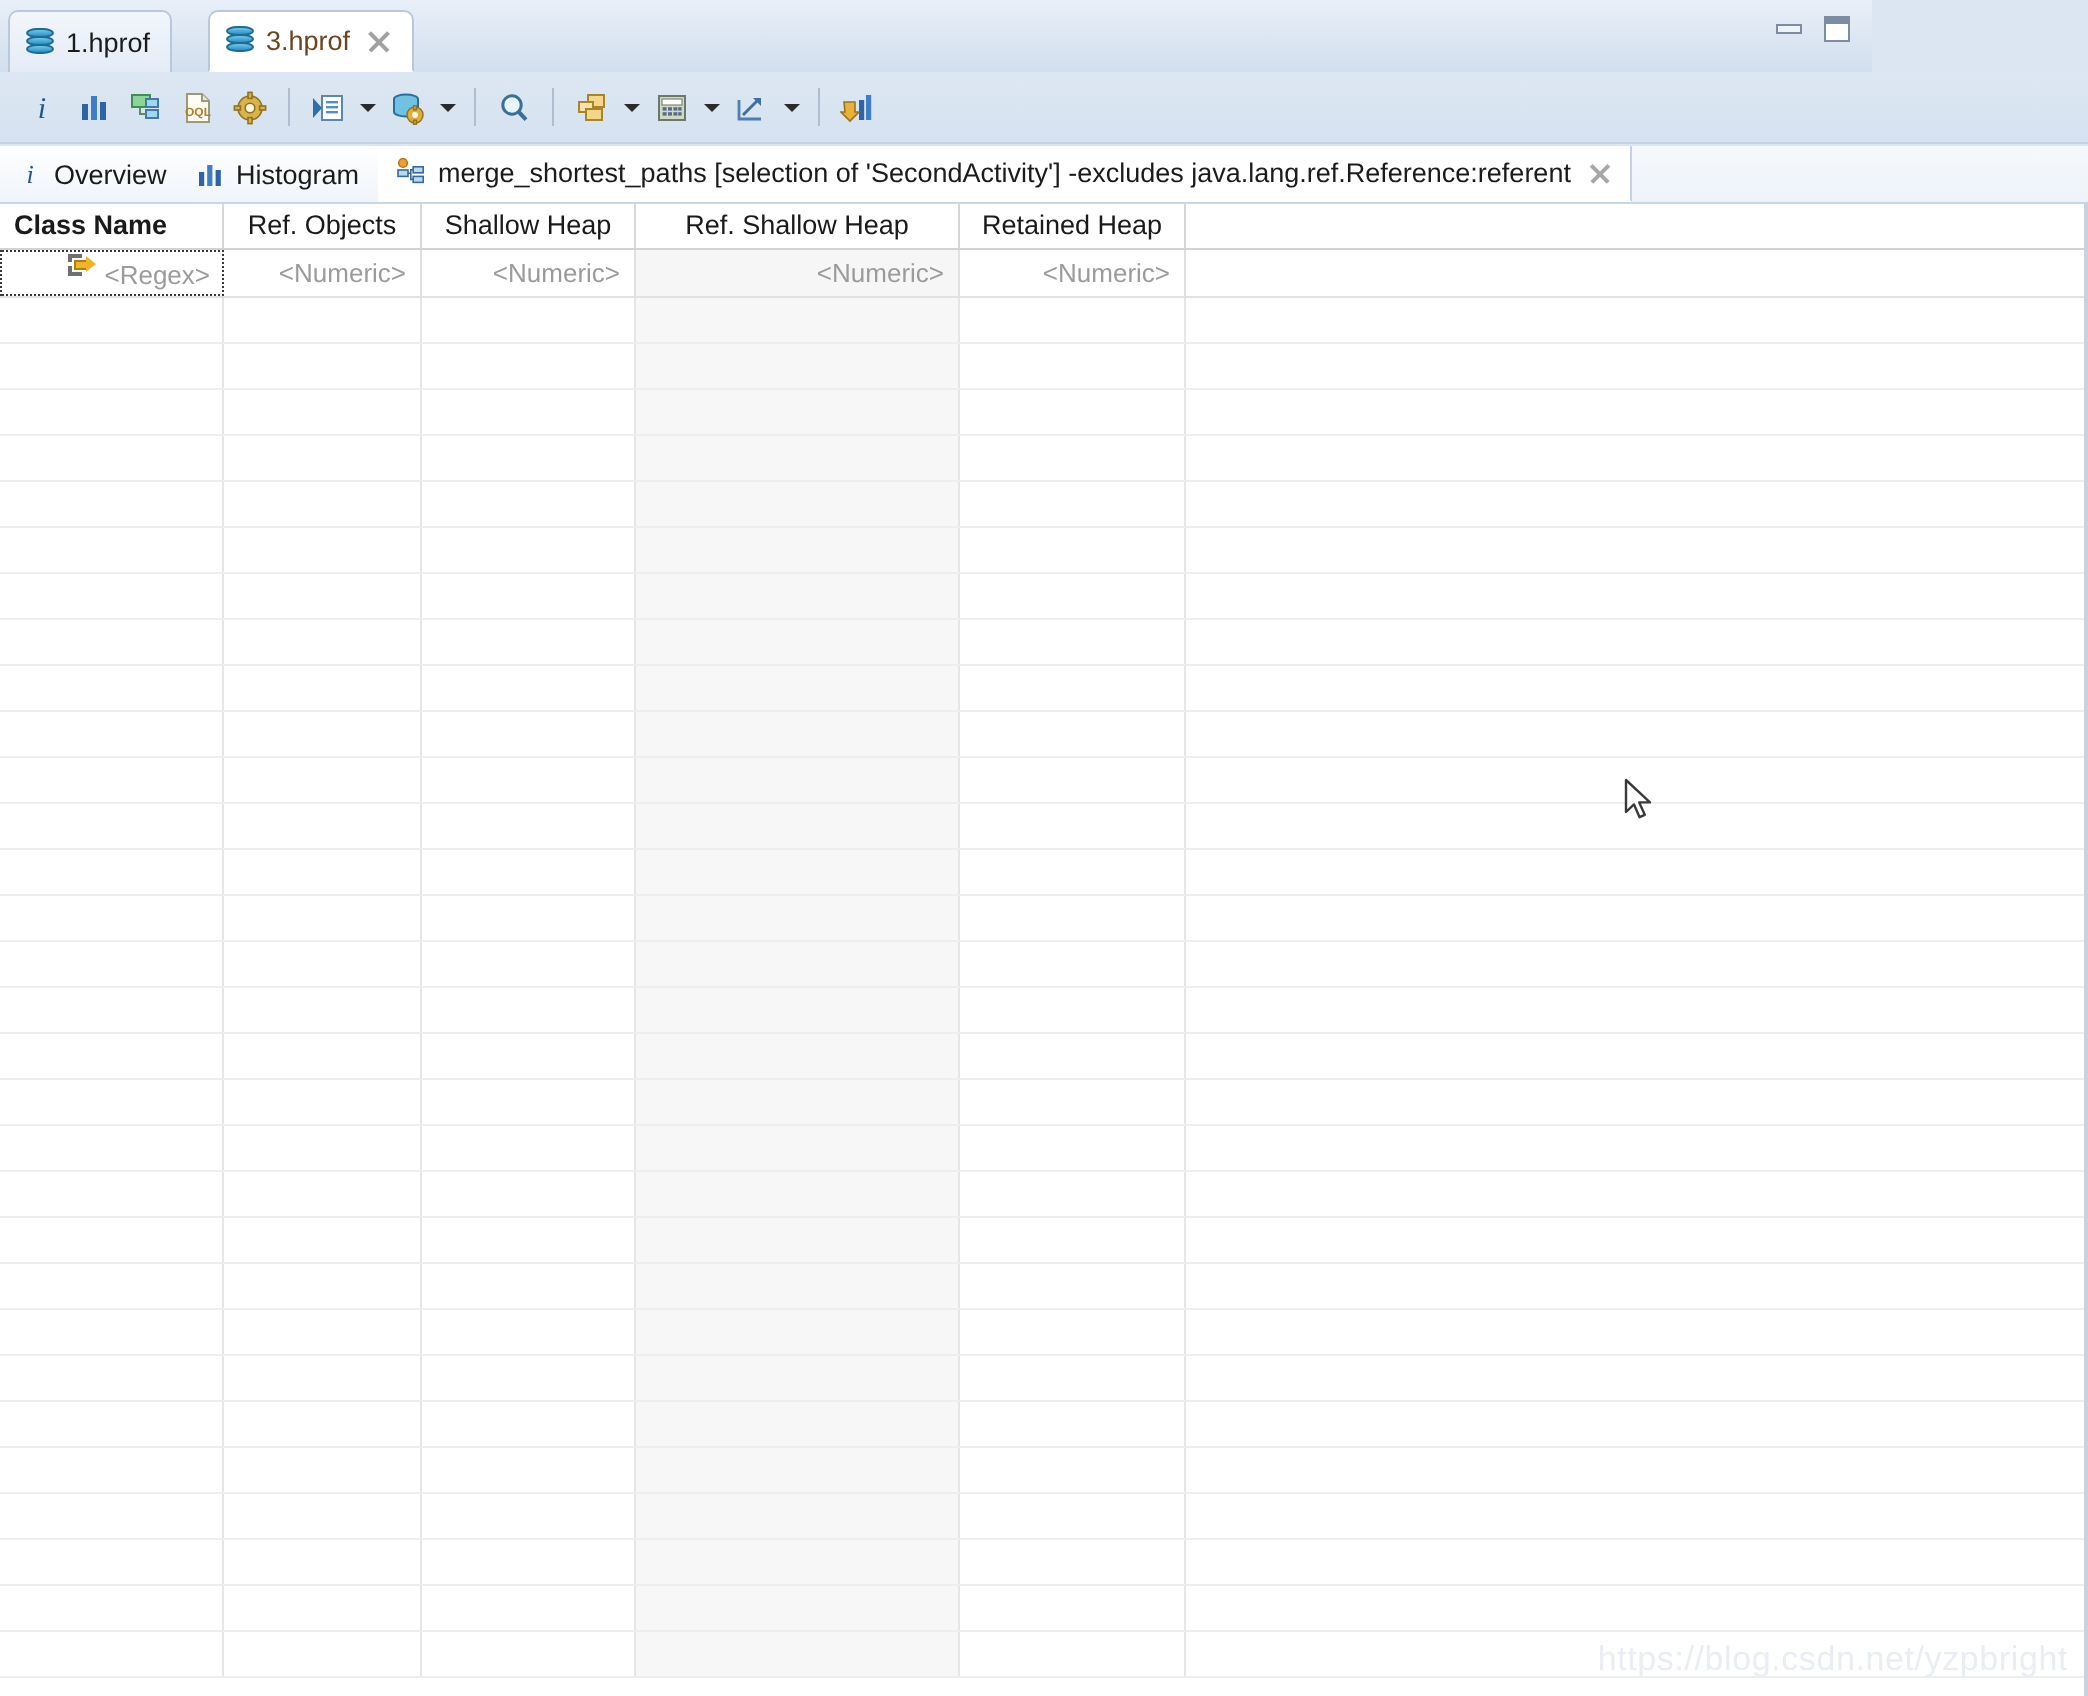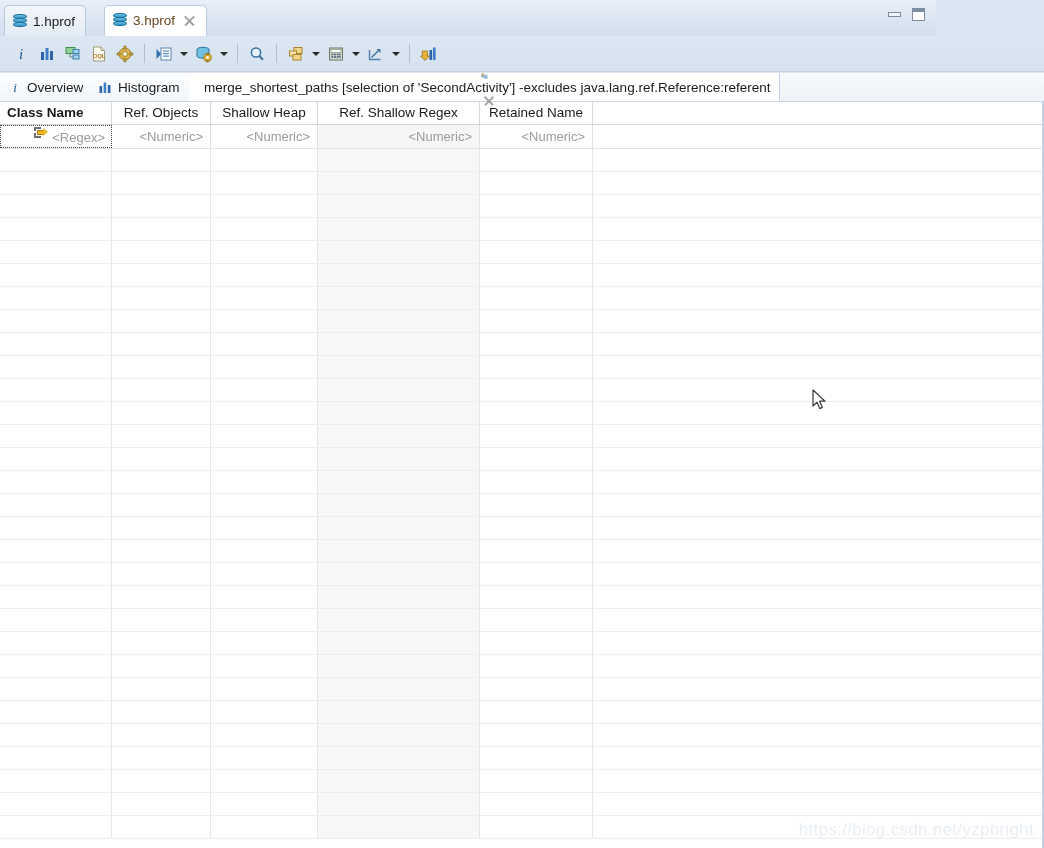--- a/index.html
+++ b/index.html
@@ -541,21 +541,21 @@
 
     <div class="vtab inactive" style="left:90px;">
       <svg width="13" height="13" viewBox="0 0 13 13">
         <rect x="0.5" y="5" width="2.6" height="7" fill="#2f63a8"></rect>
         <rect x="4.6" y="1.5" width="2.6" height="10.5" fill="#3f7dc6"></rect>
         <rect x="8.8" y="4" width="2.6" height="8" fill="#2f63a8"></rect>
       </svg>
       <span class="vtab-label">Histogram</span>
     </div>
 
-    <div class="vtab active" style="left:189px;flex-direction:column;">
+    <div class="vtab active" style="left:189px;">
       <svg width="15" height="15" viewBox="0 0 15 15">
         <circle cx="3.5" cy="2.5" r="2.2" fill="#f0a030" stroke="#b06f10" stroke-width=".7"></circle>
         <rect x="1" y="6" width="5" height="3.2" fill="#bcd9f0" stroke="#36699c" stroke-width=".8"></rect>
         <rect x="8.6" y="4.4" width="5" height="3" fill="#bcd9f0" stroke="#36699c" stroke-width=".8"></rect>
         <rect x="8.6" y="9.2" width="5" height="3" fill="#bcd9f0" stroke="#36699c" stroke-width=".8"></rect>
         <path d="M6 7.6 L7.4 7.6 L7.4 5.9 L8.6 5.9 M7.4 7.6 L7.4 10.7 L8.6 10.7" fill="none" stroke="#36699c" stroke-width=".8"></path>
       </svg>
       <span class="vtab-label">merge_shortest_paths [selection of 'SecondActivity'] -excludes java.lang.ref.Reference:referent</span>
       <span class="vtab-close"></span>
     </div>
@@ -568,24 +568,24 @@
         <span>Class Name</span>
       </div>
       <div class="th right" style="left:112px;width:99px;">
         <span>Ref. Objects</span>
       </div>
       <div class="th right" style="left:211px;width:107px;">
         <span>Shallow Heap</span>
       </div>
       <div class="th right" style="left:318px;width:162px;">
         
-        <span>Ref. Shallow Regex</span>
+        <span>Ref. Shallow Heap</span>
       </div>
       <div class="th right" style="left:480px;width:113px;">
-        <span>Retained Name</span>
+        <span>Retained Heap</span>
       </div>
       <div class="th" style="left:593px;width:451px;border-right:none;"></div>
     </div>
 
     <div class="filterrow">
       <div class="fcell focus" style="left:0px;width:112px;">
         <span class="icon-regex">
           <span class="bar b1"></span>
             <span class="bar v1"></span>
           <span class="bar b2"></span>

